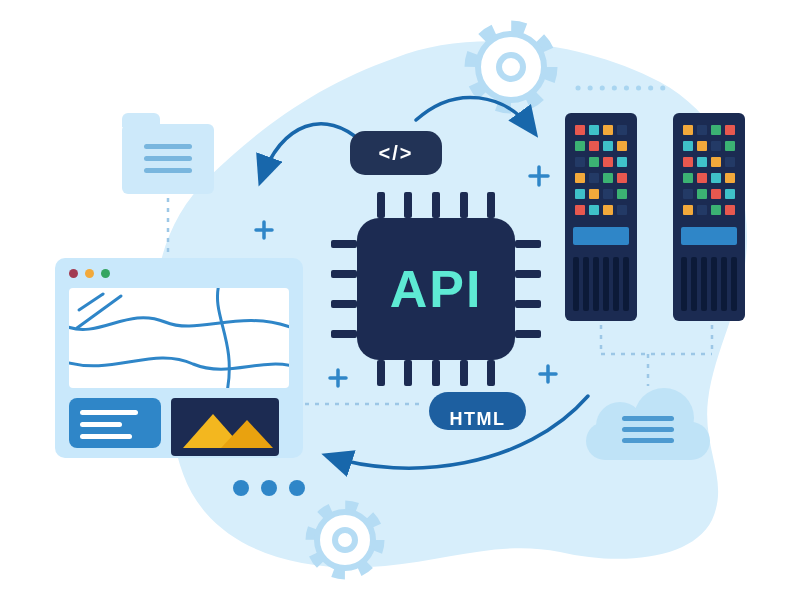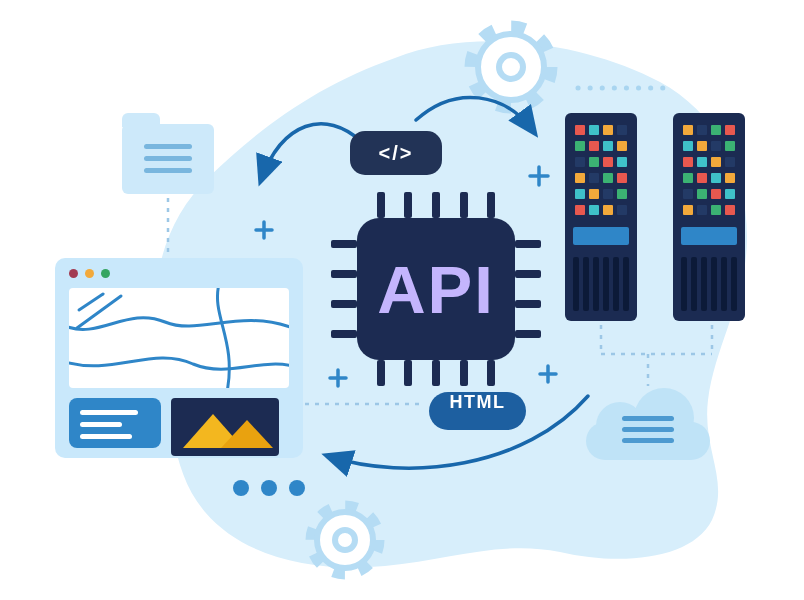--- a/index.html
+++ b/index.html
@@ -31,36 +31,36 @@
   .text-block{width:92px;height:50px;background:#2f86c8;border-radius:8px;
     padding:12px 0 0 11px;box-sizing:border-box;display:flex;flex-direction:column;gap:7px;}
   .tb-line{height:5px;border-radius:3px;background:#ffffff;}
   .tb-line.l1{width:58px}.tb-line.l2{width:42px}.tb-line.l3{width:52px}
   .image-block{width:108px;height:58px;background:#1c2b52;border-radius:4px;overflow:hidden;}
 
   
   .chip{position:absolute;left:331px;top:192px;width:210px;height:194px;z-index:2;}
   .chip-body{position:absolute;left:26px;top:26px;width:158px;height:142px;background:#1c2b52;
     border-radius:22px;display:flex;align-items:center;justify-content:center;}
-  .chip-label{color:#c4b5fd;font-size:67px;font-weight:800;letter-spacing:2px;}
+  .chip-label{color:#5eead4;font-size:52px;font-weight:800;letter-spacing:2px;}
   .pins-top,.pins-bottom{position:absolute;left:26px;width:158px;height:26px;display:flex;
     justify-content:space-evenly;}
   .pins-top{top:0;}.pins-bottom{top:168px;}
   .pins-top span,.pins-bottom span{width:8px;height:26px;background:#1c2b52;border-radius:2px;}
   .pins-left,.pins-right{position:absolute;top:26px;width:26px;height:142px;display:flex;
     flex-direction:column;justify-content:space-evenly;}
   .pins-left{left:0;}.pins-right{left:184px;}
   .pins-left span,.pins-right span{width:26px;height:8px;background:#1c2b52;border-radius:2px;}
 
   
   .code-badge{position:absolute;left:350px;top:131px;width:92px;height:44px;background:#223356;
     border-radius:15px;display:flex;align-items:center;justify-content:center;z-index:2;}
   .code-badge span{color:#ffffff;font-size:20px;font-weight:700;letter-spacing:2px;}
   .html-badge{position:absolute;left:429px;top:392px;width:97px;height:38px;background:#1d5fa0;
-    border-radius:19px;display:flex;align-items:flex-start;justify-content:center;z-index:2;}
+    border-radius:19px;display:flex;align-items:flex-end;justify-content:center;z-index:2;}
   .html-badge span{color:#ffffff;font-size:18px;font-weight:800;letter-spacing:1.5px;}
 
   
   .server{position:absolute;top:113px;width:72px;height:208px;background:#1b2b52;
     border-radius:6px;z-index:2;}
   .server-1{left:565px;}.server-2{left:673px;}
   .led-grid{margin:12px auto 0;width:52px;display:grid;grid-template-columns:repeat(4,10px);
     grid-auto-rows:10px;gap:6px 4px;}
   .led{border-radius:1px;}
   .server-screen{margin:12px 8px 0;height:18px;background:#2f86c8;border-radius:2px;}

